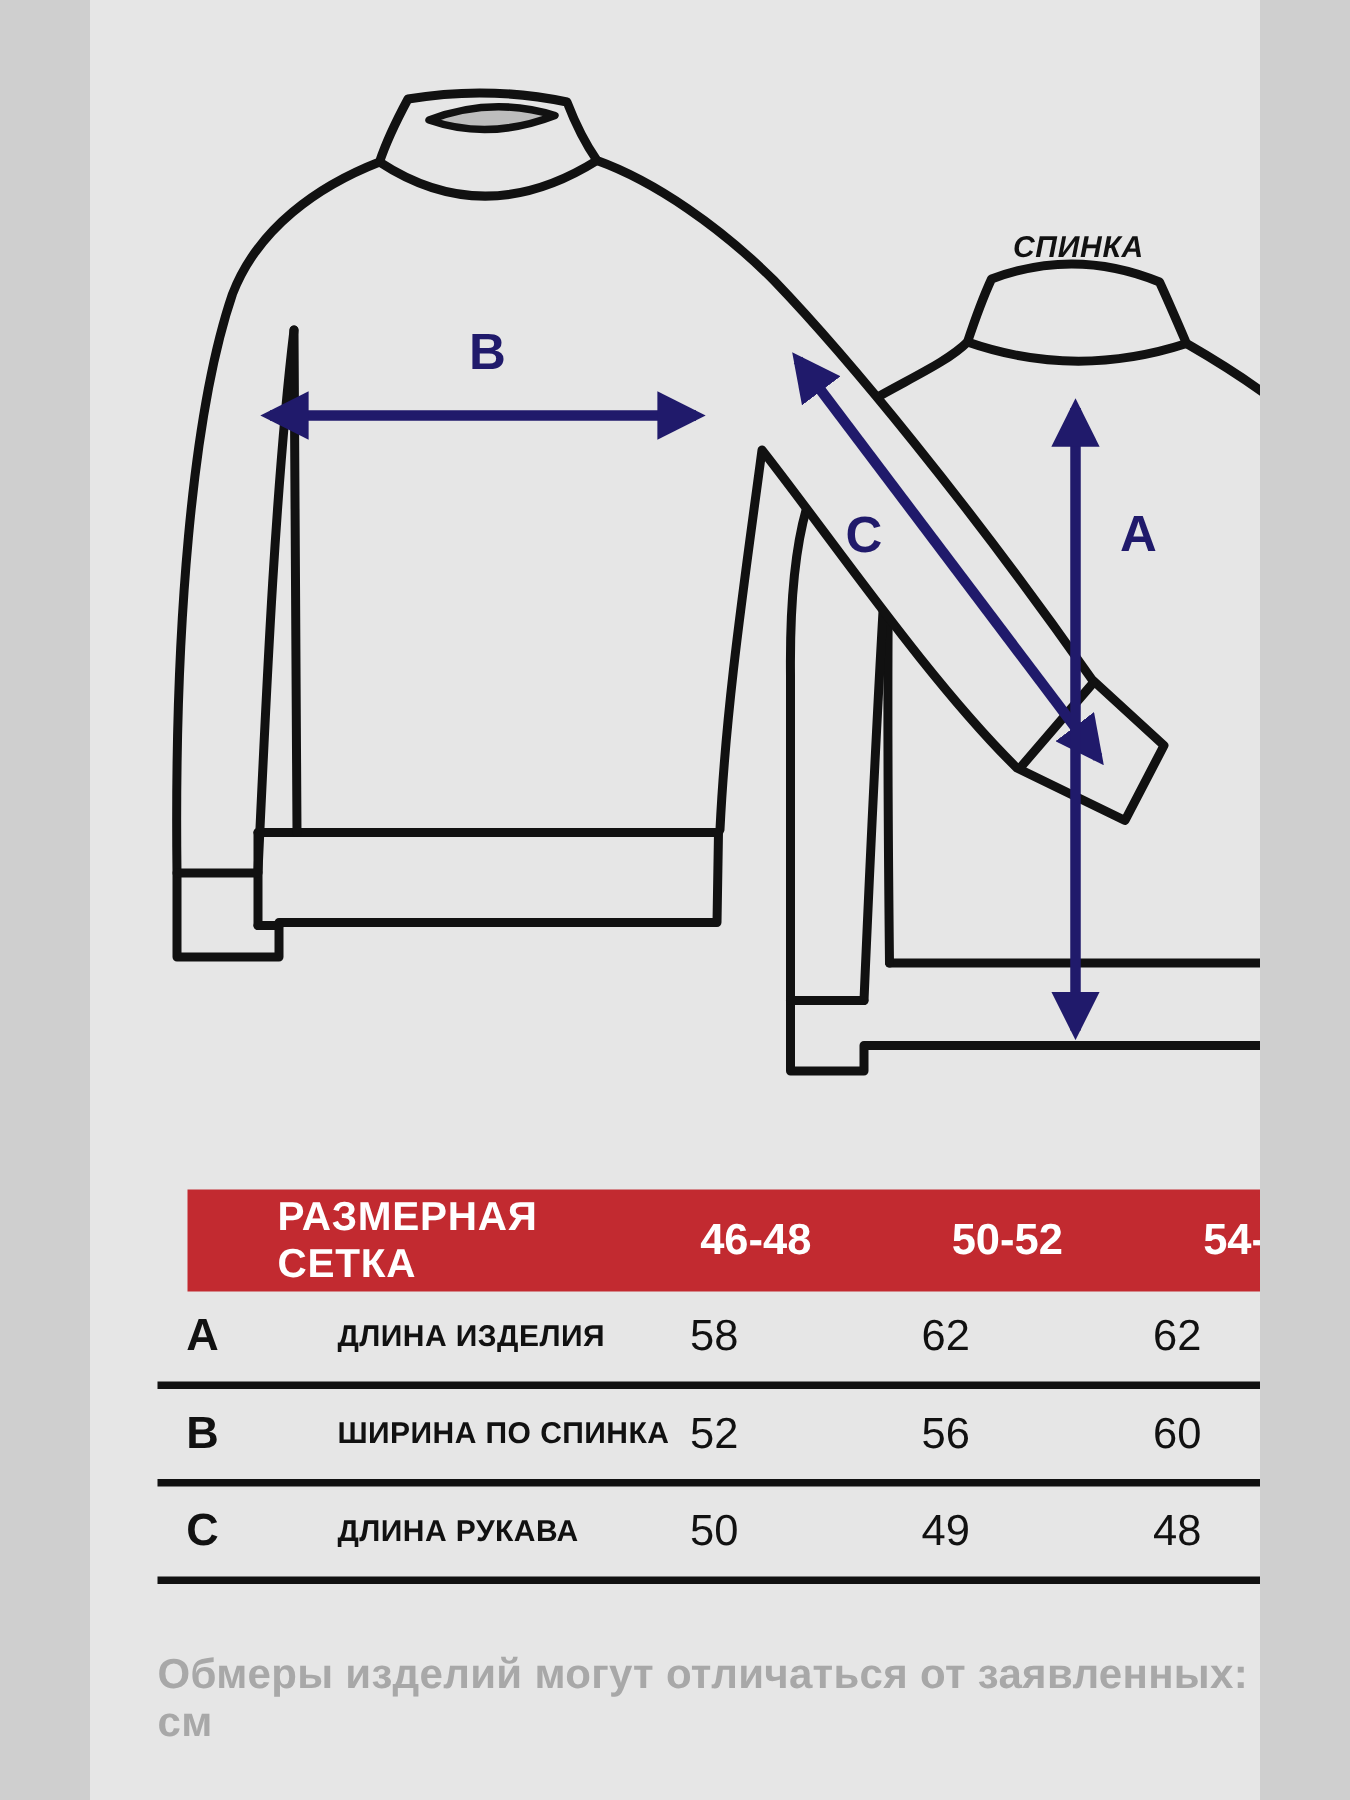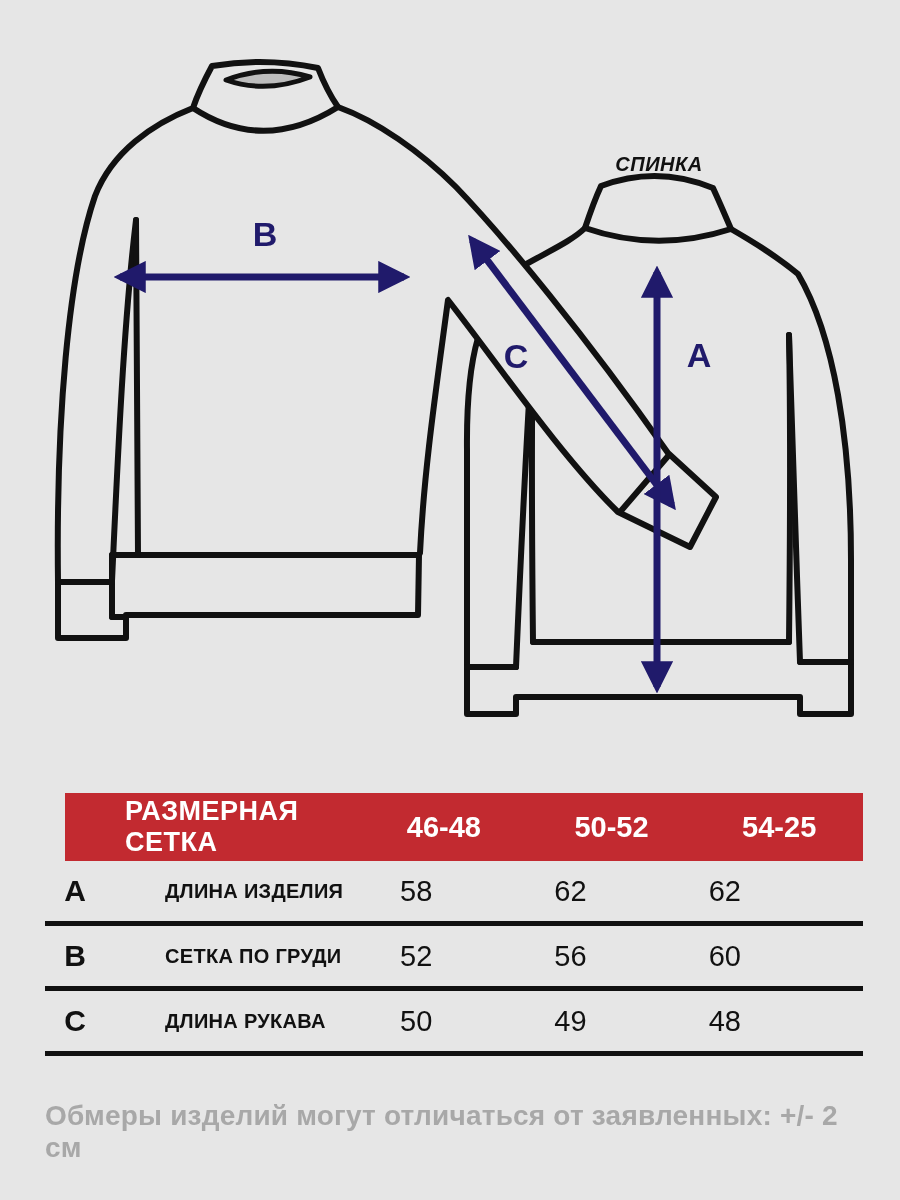--- a/index.html
+++ b/index.html
@@ -2,21 +2,21 @@
 <html style="--bg: #e6e6e6; --ink: #111111; --navy: #201a6b; --red: #c22a30; --white: #ffffff; --gray: #a8a8a8;"><head>
 <meta charset="utf-8">
 <style>
   :root{
     --bg:#e6e6e6; --ink:#111111; --navy:#201a6b; --red:#c22a30;
     --white:#ffffff; --gray:#a8a8a8;
   }
   html,body{margin:0;padding:0;}
   body{background:#cfcfcf;font-family:"Liberation Sans",sans-serif;}
   .canvas{
-    position:relative;width:900px;height:1200px;background:var(--bg);
+    position:relative;width:780px;height:1200px;background:var(--bg);
     margin:0 auto;overflow:hidden;
   }
   .diagram-svg{position:absolute;left:0;top:0;}
   svg text{font-family:"Liberation Sans",sans-serif;}
   .arrow-label{font-size:34px;font-weight:bold;fill:var(--navy);}
   .back-label{font-size:20px;font-weight:bold;font-style:italic;fill:var(--ink);letter-spacing:.5px;}
 
   
   .size-table{position:absolute;left:45px;top:793px;width:818px;}
   .thead{
@@ -128,21 +128,21 @@
     <div class="trow">
       <div class="cell-letter">A</div>
       <div class="cell-label">ДЛИНА ИЗДЕЛИЯ</div>
       <div class="cell-val">58</div>
       <div class="cell-val">62</div>
       <div class="cell-val">62</div>
     </div>
 
     <div class="trow">
       <div class="cell-letter">B</div>
-      <div class="cell-label">СЕТКА ПО ГРУДИ</div>
+      <div class="cell-label">ШИРИНА ПО СПИНКА</div>
       <div class="cell-val">52</div>
       <div class="cell-val">56</div>
       <div class="cell-val">60</div>
     </div>
 
     <div class="trow">
       <div class="cell-letter">C</div>
       <div class="cell-label">ДЛИНА РУКАВА</div>
       <div class="cell-val">50</div>
       <div class="cell-val">49</div>

